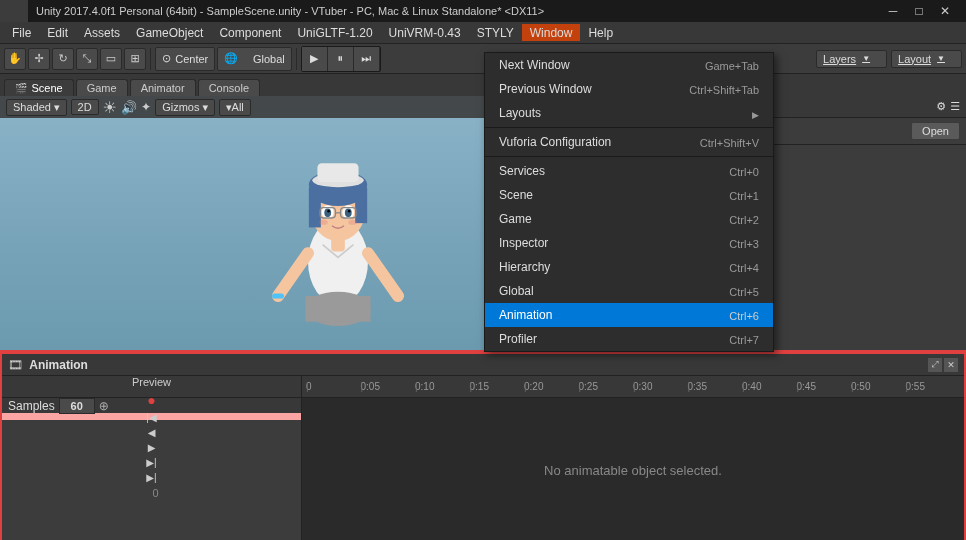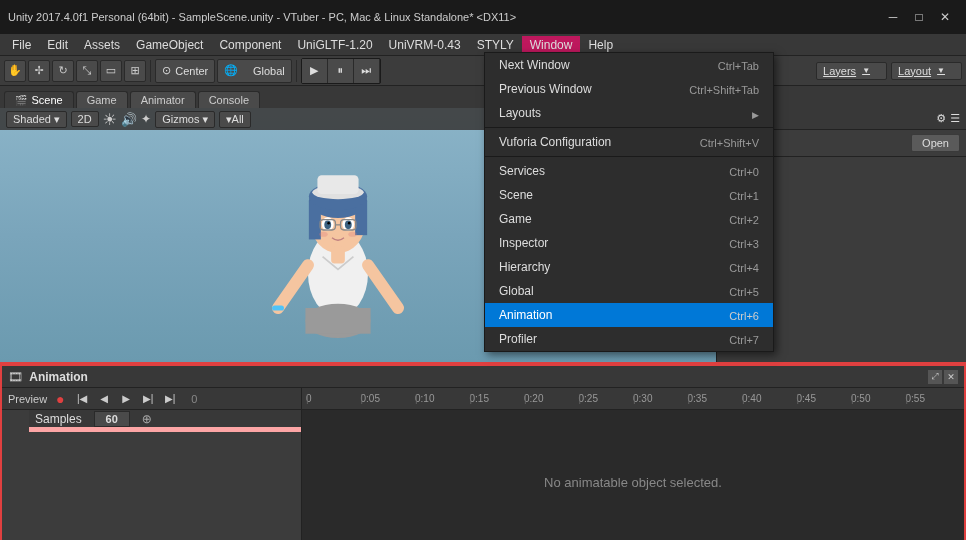--- a/index.html
+++ b/index.html
@@ -1,27 +1,28 @@
 <!DOCTYPE html>
 <html><head>
   <meta charset="utf-8">
   <style>
     * { margin: 0; padding: 0; box-sizing: border-box; }
     body { width: 966px; height: 540px; overflow: hidden; font-family: 'Segoe UI', Arial, sans-serif; font-size: 12px; background: #3c3c3c; color: #ddd; }
 
     
     .title-bar {
       background: #1a1a1a;
-      height: 34px;
+      height: 22px;
       display: flex;
       align-items: center;
       justify-content: space-between;
       padding: 0 8px;
       color: #ccc;
       font-size: 11px;
+      margin-left: 28px;
     }
     .title-bar-controls { display: flex; gap: 0; }
     .title-btn {
       width: 26px; height: 22px;
       background: #1a1a1a;
       border: none;
       color: #ccc;
       font-size: 12px;
       cursor: pointer;
       display: flex; align-items: center; justify-content: center;
@@ -39,21 +40,21 @@
     .menu-item {
       padding: 2px 8px;
       cursor: pointer;
       color: #ddd;
       font-size: 12px;
       height: 17px;
       display: flex;
       align-items: center;
     }
     .menu-item:hover, .menu-item.active { background: #5c5c5c; }
-    .menu-item.active { background: #be185d; }
+    .menu-item.active { background: #c2410c; }
 
     
     .toolbar {
       background: #3c3c3c;
       height: 30px;
       display: flex;
       align-items: center;
       padding: 0 4px;
       gap: 2px;
       border-bottom: 1px solid #222;
@@ -263,20 +264,21 @@
     .anim-left-toolbar {
       height: 22px;
       display: flex;
       align-items: center;
       padding: 0 6px;
       background: #383838;
       border-bottom: 1px solid #222;
       font-size: 11px;
       color: #ccc;
       gap: 4px;
+      flex-direction: column;
     }
     .samples-input {
       width: 36px;
       background: #4a4a4a;
       border: 1px solid #2a2a2a;
       color: #ddd;
       font-size: 11px;
       text-align: center;
       padding: 1px 2px;
       font-weight: bold;
@@ -508,21 +510,21 @@
     <div style="display:flex; justify-content:flex-end; padding:4px 6px; background:#3c3c3c; border-bottom:1px solid #222;">
       <button class="open-btn">Open</button>
     </div>
     <div style="flex:1; background:#3c3c3c;"></div>
   </div>
 </div>
 
 <div class="dropdown-overlay" id="dropdown-menu">
 <div class="dropdown-item">
       <span>Next Window</span>
-      <span class="dropdown-shortcut">Ctrl+Tab</span>
+      <span class="dropdown-shortcut">Game+Tab</span>
     </div>
     <div class="dropdown-item">
       <span>Previous Window</span>
       <span class="dropdown-shortcut">Ctrl+Shift+Tab</span>
     </div>
     <div class="dropdown-item has-arrow">
       <span>Layouts</span>
       <span class="dropdown-shortcut"></span>
     </div>
     <div class="dropdown-sep"></div>
@@ -583,21 +585,21 @@
         <div class="anim-left-toolbar">
           <span>Preview</span>
           <button class="anim-btn record-btn">●</button>
           <button class="anim-btn">|◀</button>
           <button class="anim-btn">◀</button>
           <button class="anim-btn">▶</button>
           <button class="anim-btn">▶|</button>
           <button class="anim-btn">▶|</button>
           <span style="margin-left:8px; color:#888; font-size:11px;">0</span>
         </div>
-        <div style="height:22px; background:#383838; border-bottom:5px solid #fca5a5; display:flex; align-items:center; padding:0 6px; gap:12px;margin-left:27px;">
+        <div style="height:22px; background:#383838; border-bottom:7px solid #fca5a5; display:flex; align-items:center; padding:0 6px; gap:4px;">
           <span>Samples</span>
           <input class="samples-input" type="text" value="60" style="">
           <span style="cursor:pointer; color:#aaa;">⊕</span>
         </div>
       </div>
 
       <div class="anim-right">
         <div class="timeline-ruler" id="timeline-ruler">
         <span class="ruler-mark">0</span>
             <span class="ruler-mark">0:05</span>

